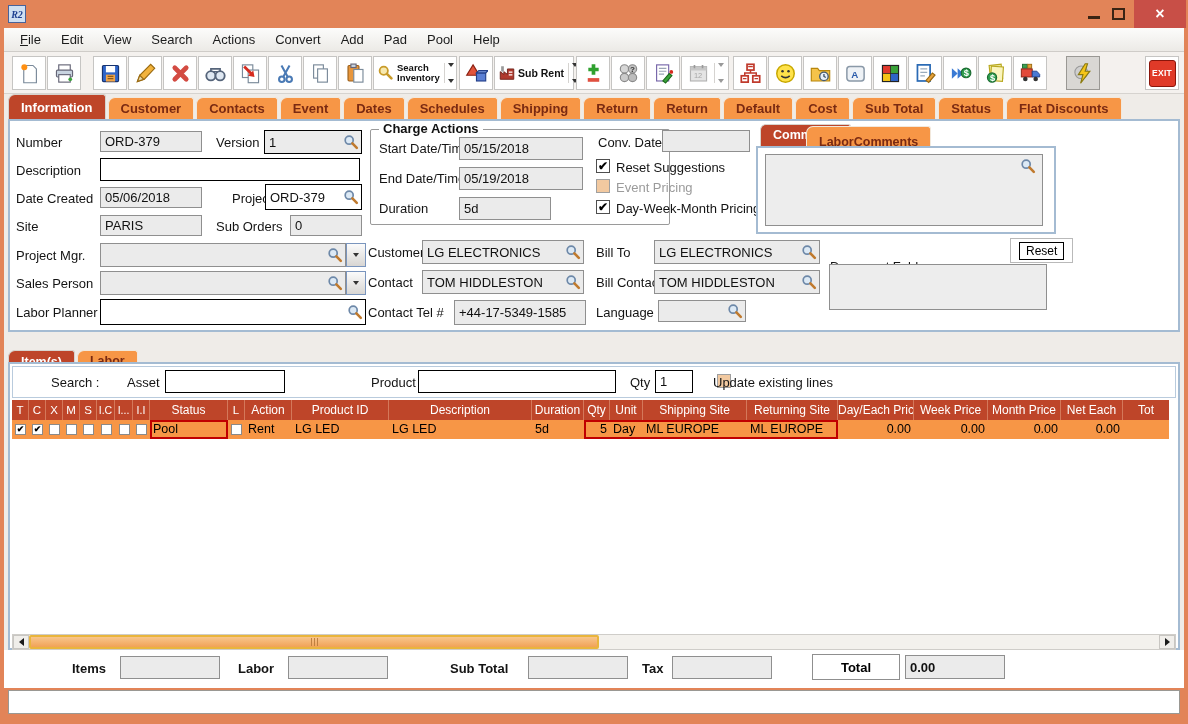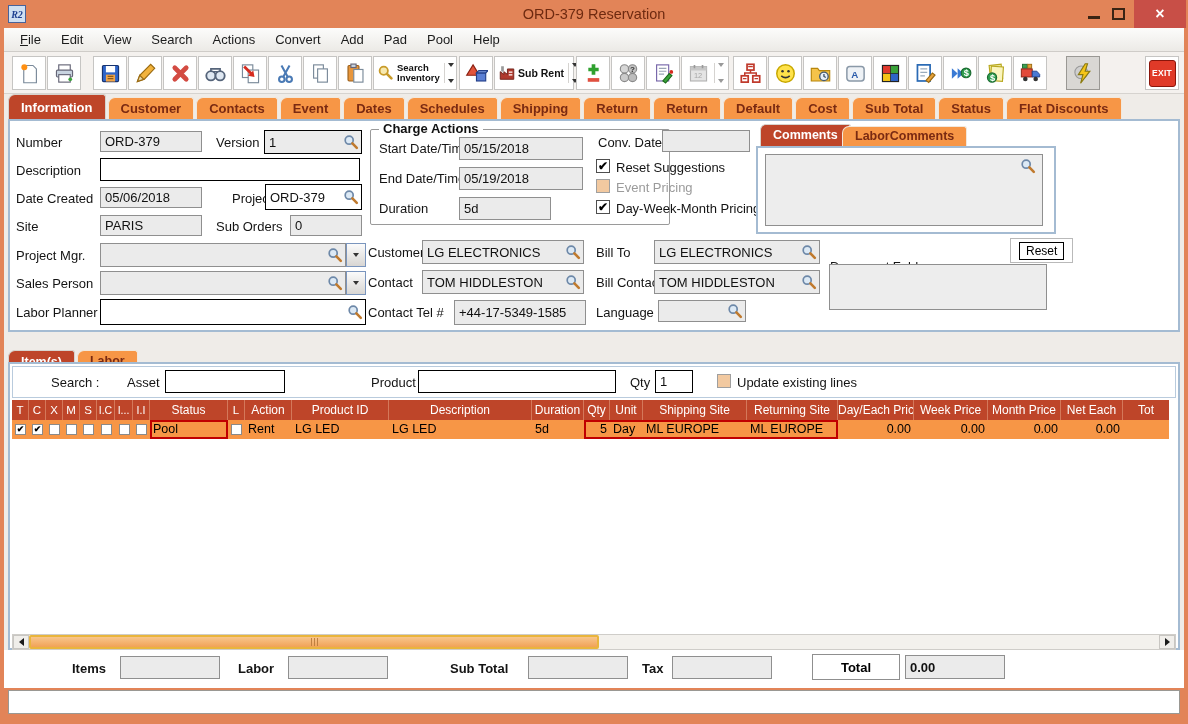--- a/index.html
+++ b/index.html
@@ -115,21 +115,20 @@
     display:flex; align-items:center; justify-content:center; color:#000; }
   .statusbar { left:8px; top:690px; width:1172px; height:24px; background:#fff; border:1px solid #9a9893; }
 </style>
 </head>
 <body>
 
 <div class="abs titlebar">
   <div class="app-icon">
       <span>R2</span>
     </div>
-  <div class="win-title">ORD-379 Reservation</div>
   <div class="win-min"></div>
   <div class="win-max"></div>
   <div class="win-close">×</div>
 </div>
 
 <div class="abs menubar">
   <span class="mi">File</span>
   <span class="mi">Edit</span>
   <span class="mi">View</span>
   <span class="mi">Search</span>
@@ -524,21 +523,21 @@
     <span></span>
       <span class="mag">
         <svg viewBox="0 0 16 16">
           <circle cx="6.2" cy="6.2" r="4" fill="#DCE9F5" stroke="#6d88a8" stroke-width="1.7"></circle>
           <line x1="9.4" y1="9.4" x2="13.8" y2="13.8" stroke="#c07a2e" stroke-width="2.6" stroke-linecap="round"></line>
         </svg>
       </span>
     </div>
 
   <span class="tab active small" style="position:absolute; left:750px; top:3px; height:22px; padding-top:3px; border-radius:6px 3px 0 0">Comments</span>
-  <span class="tab small" style="position:absolute; left:832px; top:5px; height:20px; padding-top:2px">LaborComments</span>
+  <span class="tab small" style="position:absolute; left:796px; top:5px; height:20px; padding-top:8px">LaborComments</span>
   <div class="cm-box" style="left:746px; top:25px; width:300px; height:88px">
     <div class="cm-area" style="left:7px; top:6px; width:278px; height:72px"></div>
     <span class="mag" style="position:absolute; right:18px; top:10px">
         <svg viewBox="0 0 16 16">
           <circle cx="6.2" cy="6.2" r="4" fill="#DCE9F5" stroke="#6d88a8" stroke-width="1.7"></circle>
           <line x1="9.4" y1="9.4" x2="13.8" y2="13.8" stroke="#c07a2e" stroke-width="2.6" stroke-linecap="round"></line>
         </svg>
       </span>
   </div>
 
@@ -556,21 +555,21 @@
 <div class="panel items-panel">
   <div class="searchbar">
     <span class="lbl b" style="left:38px; top:8px; font-weight:normal">Search :</span>
     <span class="lbl" style="left:114px; top:8px">Asset</span>
     <div class="fld white" style="left:152px; top:3px; width:120px; height:23px"></div>
     <span class="lbl" style="left:358px; top:8px">Product</span>
     <div class="fld white" style="left:405px; top:3px; width:198px; height:23px"></div>
     <span class="lbl" style="left:617px; top:8px">Qty</span>
     <div class="fld white" style="left:642px; top:3px; width:38px; height:23px">1</div>
     <span class="cb dis" style="left:704px; top:7px; position:absolute"></span>
-    <span class="lbl" style="left:724px; top:8px">Update existing lines</span>
+    <span class="lbl" style="left:700px; top:8px">Update existing lines</span>
   </div>
 
   <div class="thead">
     <div class="th" style="width:17px; font-size:11.5px">T</div>
     <div class="th" style="width:17px; font-size:11.5px">C</div>
     <div class="th" style="width:17px; font-size:11.5px">X</div>
     <div class="th" style="width:17px; font-size:11.5px">M</div>
     <div class="th" style="width:17px; font-size:11.5px">S</div>
     <div class="th" style="width:18px; font-size:10.5px">I.C</div>
     <div class="th" style="width:18px; font-size:10.5px">I...</div>

